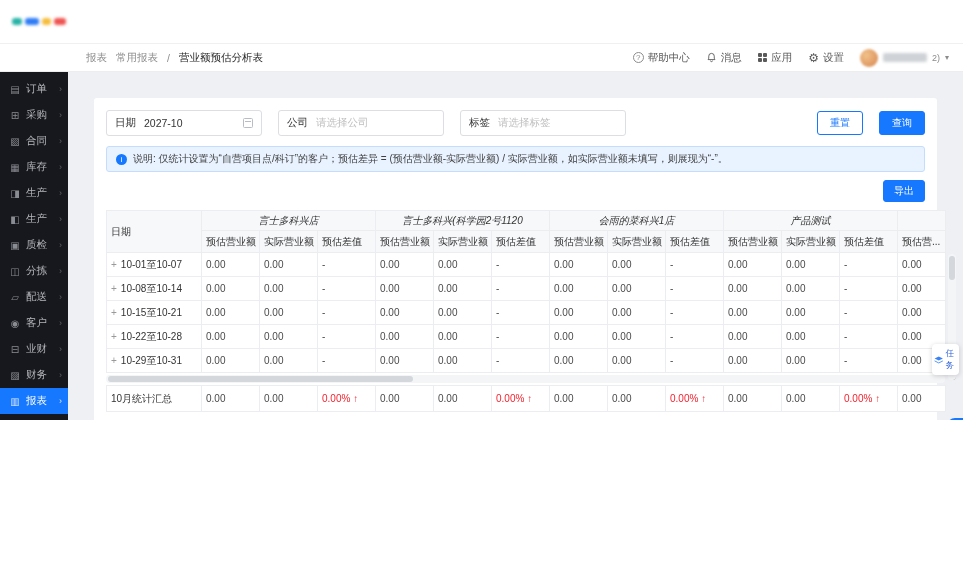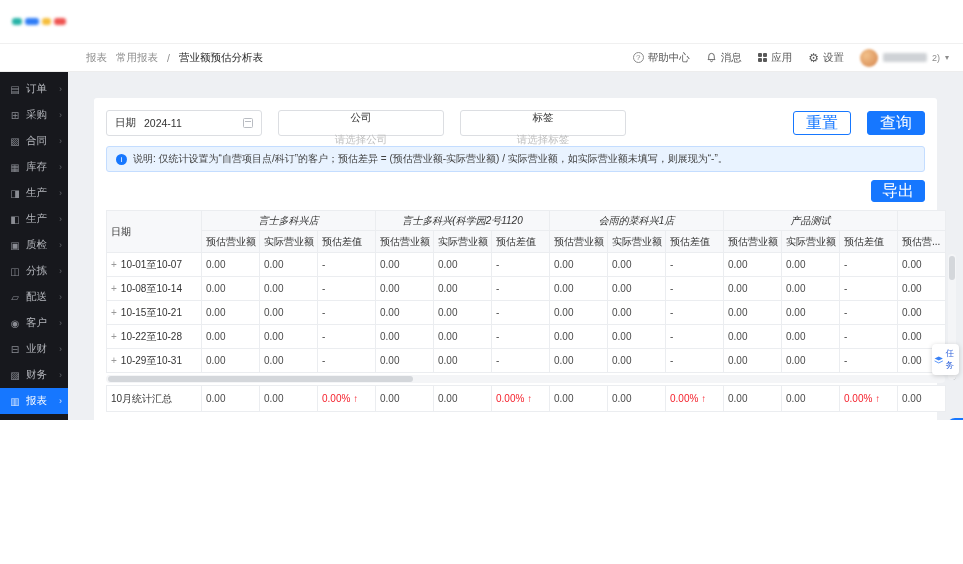--- a/index.html
+++ b/index.html
@@ -42,28 +42,28 @@
   .blur-pill{width:30px;height:9px;border-radius:4px;background:#aeb2b8;filter:blur(1px);margin:2px 0 4px 8px;}
   .iot{height:34px;background:#101a30;display:flex;align-items:center;padding:0 5px 0 8px;gap:4px;cursor:pointer;}
   .iot-t{color:#fff;font-weight:bold;font-size:11px;line-height:12px;}
   .iot-s{color:#7d93c2;font-size:7px;white-space:nowrap;}
 
   .content{flex:1;background:#eef0f3;padding:26px;overflow:hidden;}
   .panel{background:#fff;border-radius:3px;height:100%;padding:12px;position:relative;}
 
   .filters{display:flex;align-items:center;gap:16px;}
   .igroup{display:flex;align-items:center;height:26px;border:1px solid #dcdee2;border-radius:3px;padding:0 8px;gap:8px;font-size:10.5px;background:#fff;cursor:pointer;}
-  .igroup.w1{width:156px;} .igroup.w2{width:166px;flex-direction:column;}
+  .igroup.w1{width:156px;} .igroup.w2{width:166px;}
   .ilabel{color:#333;}
   .ival{color:#333;flex:1;}
   .iph{color:#bfbfbf;flex:1;}
   .cal{width:10px;height:10px;border:1px solid #b9bcc2;border-radius:1.5px;position:relative;flex:0 0 auto;}
   .cal:before{content:"";position:absolute;top:2px;left:1px;right:1px;height:1px;background:#b9bcc2;}
   .spacer{flex:1;}
-  .btn{height:24px;padding:0 12px;border-radius:3px;font-size:16px;cursor:pointer;border:1px solid transparent;font-family:inherit;}
+  .btn{height:24px;padding:0 12px;border-radius:3px;font-size:10px;cursor:pointer;border:1px solid transparent;font-family:inherit;}
   .btn.ghost{background:#fff;border-color:#1677ff;color:#1677ff;}
   .btn.solid{background:#1677ff;color:#fff;border-color:#1677ff;}
   .btn.sm{height:22px;padding:0 10px;}
 
   .alert{margin-top:10px;background:#e9f3ff;border:1px solid #c4ddff;border-radius:3px;padding:5px 9px;font-size:10px;color:#404040;display:flex;align-items:center;gap:6px;}
   .info-dot{width:11px;height:11px;border-radius:50%;background:#1677ff;color:#fff;font-size:8px;display:inline-flex;align-items:center;justify-content:center;font-style:normal;flex:0 0 auto;}
   .export-row{margin-top:8px;display:flex;justify-content:flex-end;}
 
   .twrap{margin-top:8px;position:relative;padding-right:12px;width:851px;}
   table{border-collapse:collapse;table-layout:fixed;font-size:10px;}
@@ -223,21 +223,21 @@
         </nav>
       <div class="blur-pill"></div>
     </aside>
 
     <section class="content">
       <div class="panel">
 
         <div class="filters">
           <div class="igroup w1">
             <span class="ilabel">日期</span>
-            <span class="ival">2024-11</span>
+            <span class="ival">2027-10</span>
             <span class="cal"></span>
           </div>
           <div class="igroup w2">
             <span class="ilabel">公司</span>
             <span class="iph">请选择公司</span>
           </div>
           <div class="igroup w2">
             <span class="ilabel">标签</span>
             <span class="iph">请选择标签</span>
           </div>

